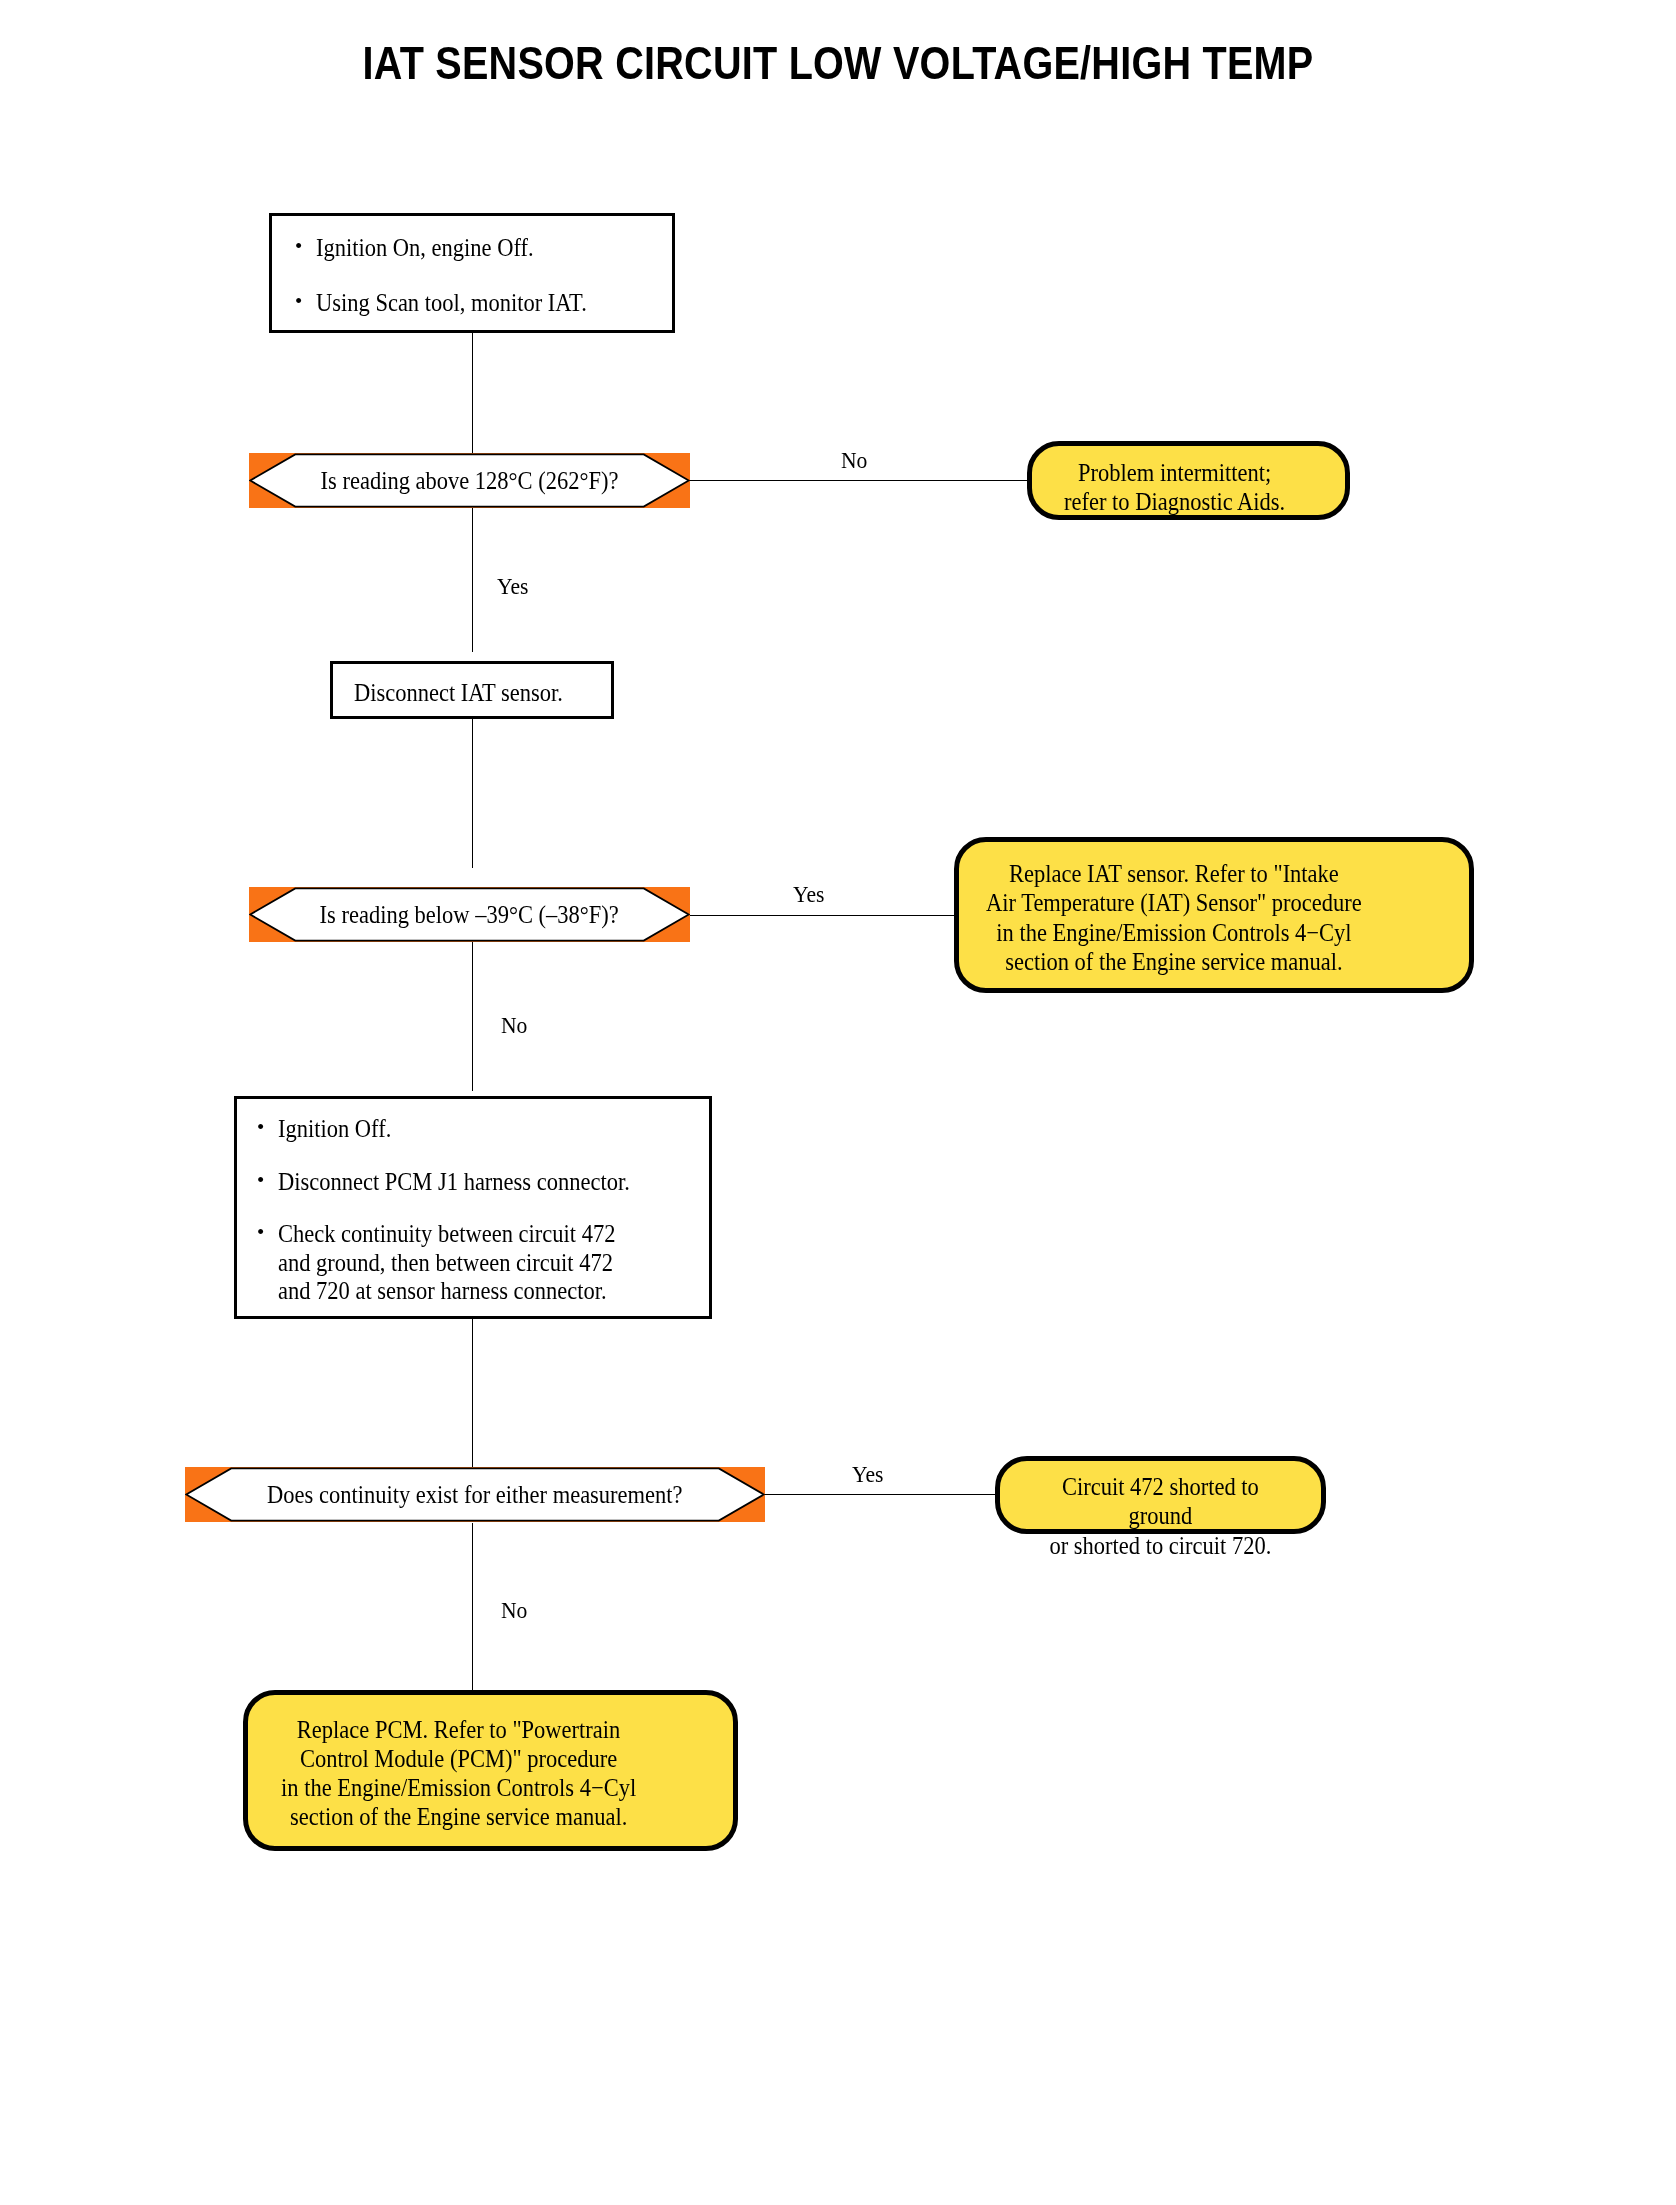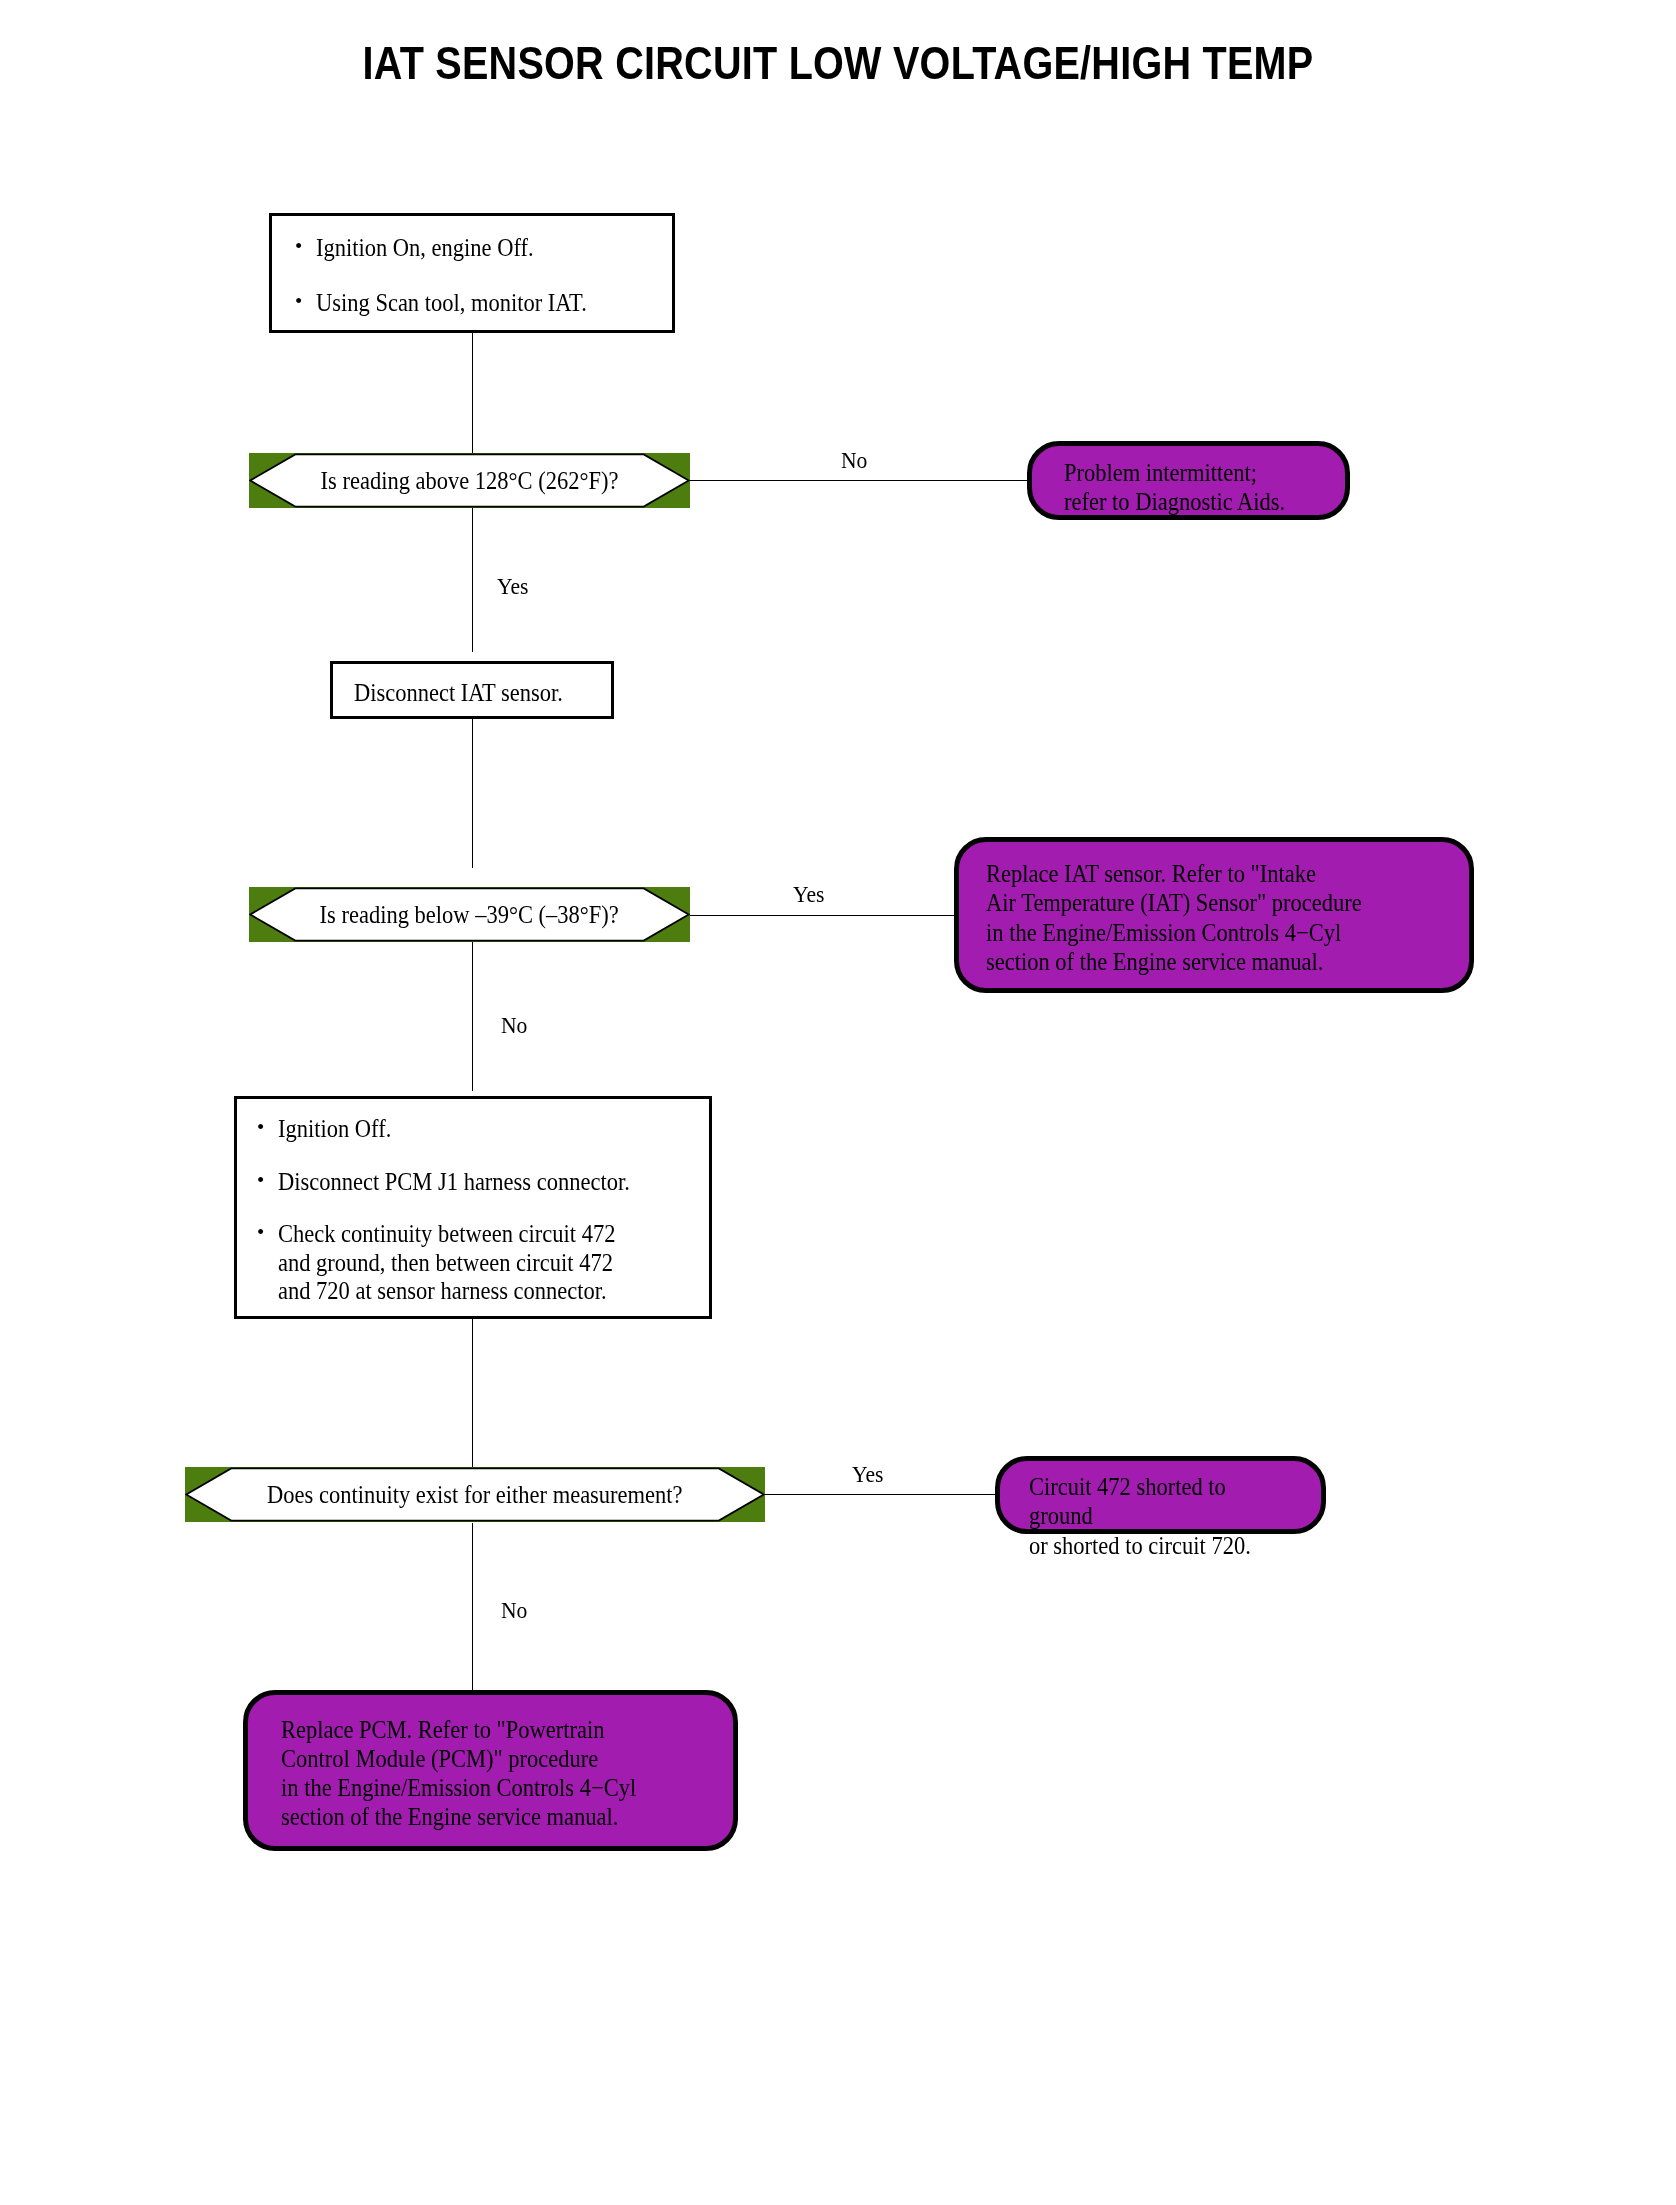--- a/index.html
+++ b/index.html
@@ -83,21 +83,21 @@
     font-size: 20.7px;
     line-height: 1.24;
   }
   .bullet-text {
     white-space: pre-line !important;
   }
 
   
   .decision {
     position: absolute;
-    background: #4d7c0f;
+    background: #f97316;
   }
   .decision svg {
     position: absolute;
     left: 0;
     top: 0;
     display: block;
   }
   .decision .dtext {
     position: absolute;
     left: 0;
@@ -114,22 +114,23 @@
     transform: scaleX(0.9);
     transform-origin: 50% 50%;
     display: inline-block;
   }
 
   
   .terminal {
     position: absolute;
     border: 5.5px solid #000;
     border-radius: 32px;
-    background: #a21caf;
+    background: #fde047;
     box-sizing: border-box;
+    text-align: center;
   }
   .terminal .tbody {
     position: absolute;
     font-size: 25px;
     line-height: 1.17;
     white-space: pre-line;
     transform: scaleX(0.9);
     transform-origin: 0 50%;
   }
 </style>

